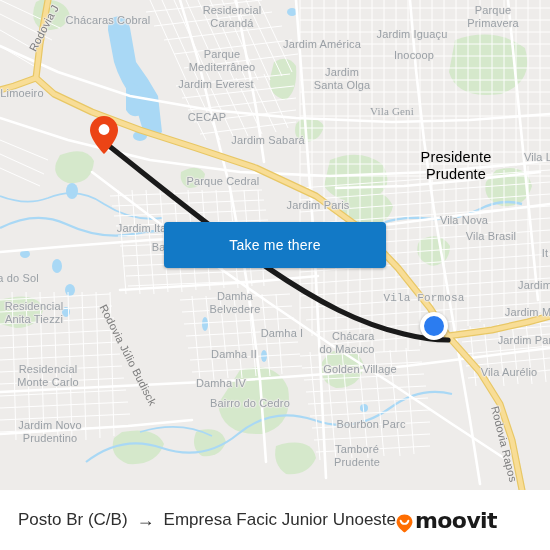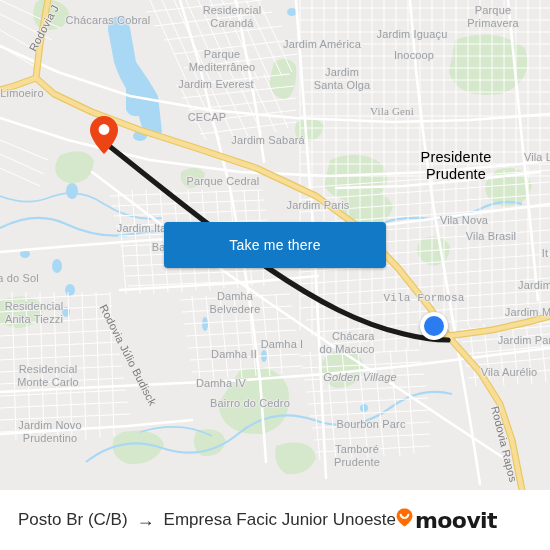--- a/index.html
+++ b/index.html
@@ -140,21 +140,21 @@
     white-space: nowrap;
     flex: 1 1 auto;
   }
   #route-title .arrow {
     margin: 0 9px;
     font-size: 18px;
     color: #2f2f2f;
   }
   #brand {
     display: flex;
-    align-items: flex-start;
+    align-items: flex-end;
     flex: 0 0 auto;
   }
   #brand .pin {
     position: relative;
     width: 17px; height: 19px;
     margin-right: 2px;
   }
   #brand .wordmark {
     font-family: "DejaVu Sans", sans-serif;
     font-size: 22px;
@@ -390,30 +390,30 @@
           <div class="map-label" style="left: 491px; top: 236px;">Vila Brasil</div>
           <div class="map-label" style="left: 545px; top: 253px;">It</div>
           <div class="map-label" style="left: 18px; top: 278px;">a do Sol</div>
           <div class="map-label" style="left: 235px; top: 302px;">Damha
 Belvedere</div>
           <div class="map-label" style="left: 535px; top: 285px;">Jardim</div>
           <div class="map-label" style="left: 424px; top: 298px; font-family: Liberation Mono, monospace;">Vila Formosa</div>
           <div class="map-label" style="left: 34px; top: 312px;">Residencial
 Anita Tiezzi</div>
           <div class="map-label" style="left: 528px; top: 312px;">Jardim M</div>
-          <div class="map-label" style="left: 275px; top: 344px; padding-left: 14px;">Damha I</div>
+          <div class="map-label" style="left: 275px; top: 333px; padding-left: 14px;">Damha I</div>
           <div class="map-label" style="left: 347px; top: 342px; text-align: right;">Chácara
 do Macuco</div>
           <div class="map-label" style="left: 525px; top: 340px;">Jardim Par</div>
           <div class="map-label" style="left: 234px; top: 354px;">Damha II</div>
           <div class="map-label" style="left: 509px; top: 360px; margin-top: 12px;">Vila Aurélio</div>
           <div class="map-label" style="left: 48px; top: 375px;">Residencial
 Monte Carlo</div>
           <div class="map-label" style="left: 221px; top: 383px;">Damha IV</div>
-          <div class="map-label" style="left: 360px; top: 377px; font-style: italic;">Golden Village</div>
+          <div class="map-label" style="left: 360px; top: 369px;">Golden Village</div>
           <div class="map-label" style="left: 250px; top: 403px;">Bairro do Cedro</div>
           <div class="map-label" style="left: 50px; top: 431px;">Jardim Novo
 Prudentino</div>
           <div class="map-label" style="left: 371px; top: 424px;">Bourbon Parc</div>
           <div class="map-label" style="left: 357px; top: 455px;">Tamboré
 Prudente</div>
           <div class="map-label road" style="left: 44px; top: 28px; transform: translate(-50%, -50%) rotate(-62deg);">Rodovia J</div>
           <div class="map-label road" style="left: 128px; top: 355px; transform: translate(-50%, -50%) rotate(63deg);">Rodovia Júlio Budisck</div>
           <div class="map-label road" style="left: 504px; top: 444px; transform: translate(-50%, -50%) rotate(76deg);">Rodovia Rapos</div>
         </div>

